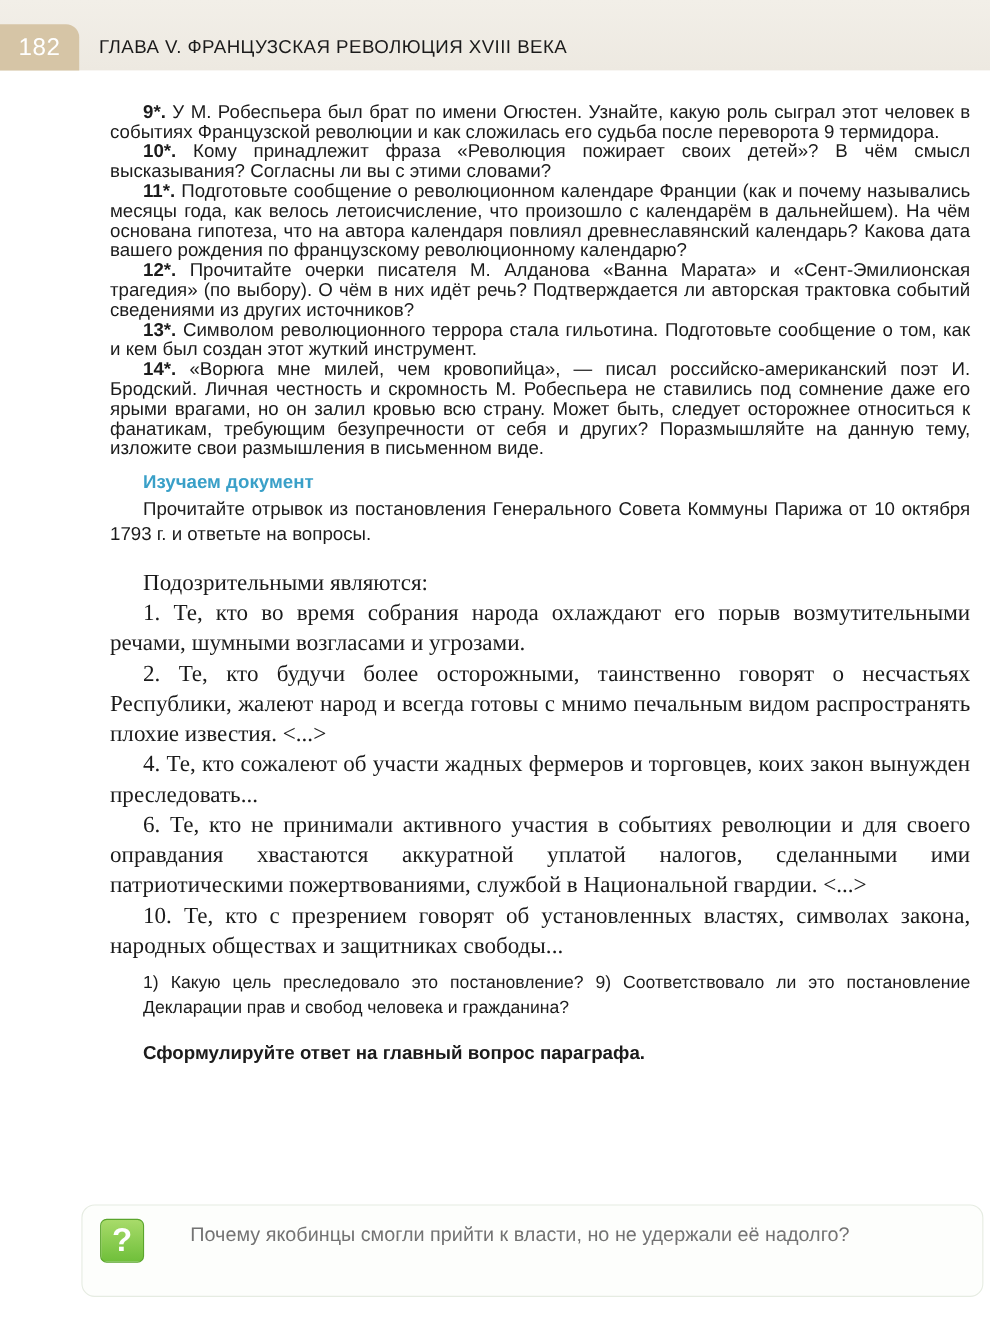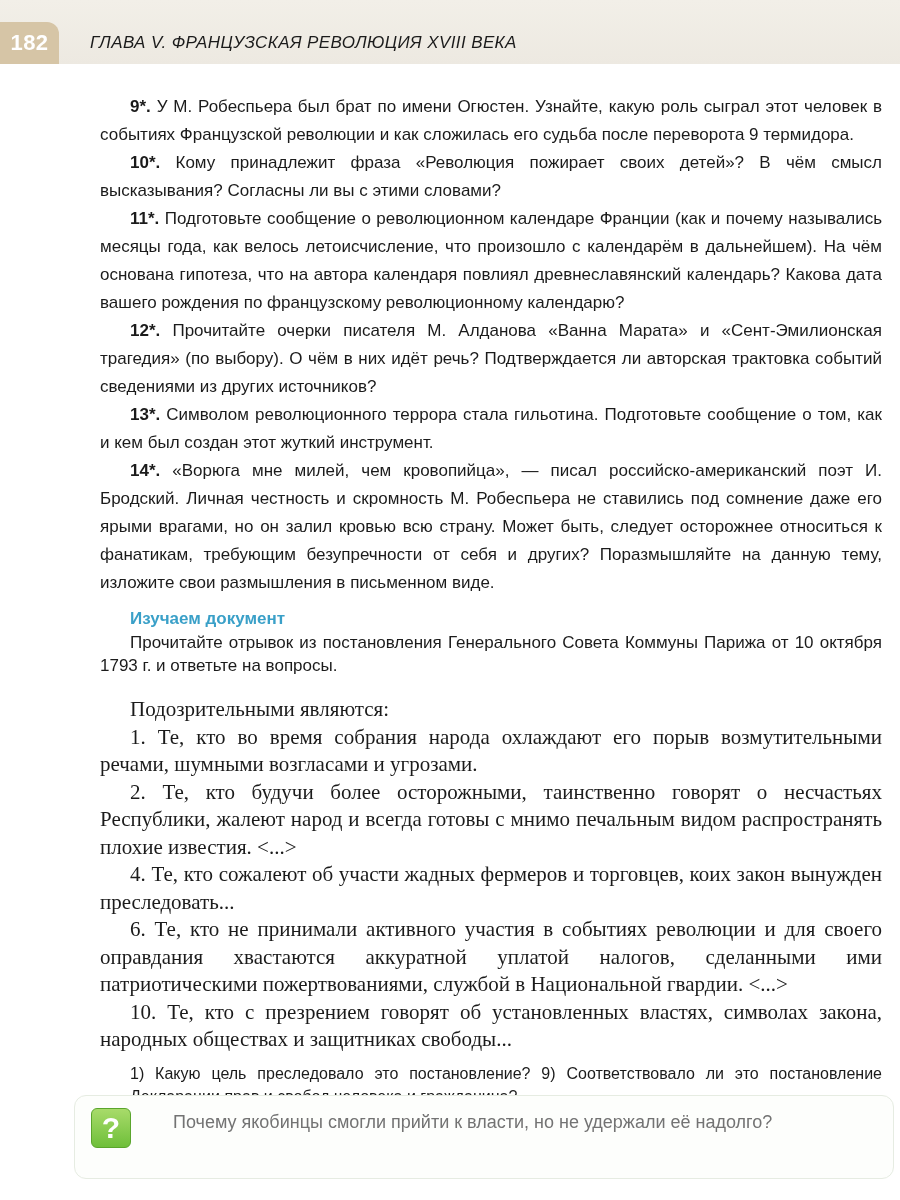--- a/index.html
+++ b/index.html
@@ -7,33 +7,33 @@
     width:900px; height:1200px; position:relative; overflow:hidden;
     background:#ffffff;
     font-family:"Liberation Sans", sans-serif;
     color:#1b1b1b;
   }
   .header-band {
     position:absolute; left:0; top:0; width:900px; height:64px;
     background:linear-gradient(180deg,#f2efe8 0%,#ede9e1 100%);
   }
   .page-tab {
-    position:absolute; left:0; top:22px; width:59px; height:42px;
+    position:absolute; left:0; top:22px; width:72px; height:42px;
     background:#d6c5a6; border-top-right-radius:12px;
     display:flex; align-items:center; justify-content:center;
-    color:#fff; font-weight:bold; font-size:22px; letter-spacing:0.5px;
+    color:#fff; font-weight:normal; font-size:22px; letter-spacing:0.5px;
   }
   .chapter-title {
     position:absolute; left:90px; top:33px;
-    font-size:17px; letter-spacing:0.4px; color:#1b1b1b;font-style:italic;
+    font-size:17px; letter-spacing:0.4px; color:#1b1b1b;
   }
   .content {
     position:absolute; left:100px; top:93px; width:782px;
   }
-  .q { font-size:17px; line-height:28px; text-indent:30px; margin:0; text-align:justify; }
+  .q { font-size:17px; line-height:18px; text-indent:30px; margin:0; text-align:justify; }
   .q .num { font-weight:bold; }
   .section-title {
     font-weight:bold; color:#3aa0c8; font-size:17px; margin:12px 0 3px 30px;
   }
   .doc-intro { font-size:17px; line-height:22.5px; text-indent:30px; margin:0; text-align:justify; }
   .doc-quote {
     font-family:"Liberation Serif", serif; font-size:21px; line-height:27.5px;
     margin:19px 0 0 0;
   }
   .doc-quote p { margin:0; text-indent:30px; text-align:justify; }

